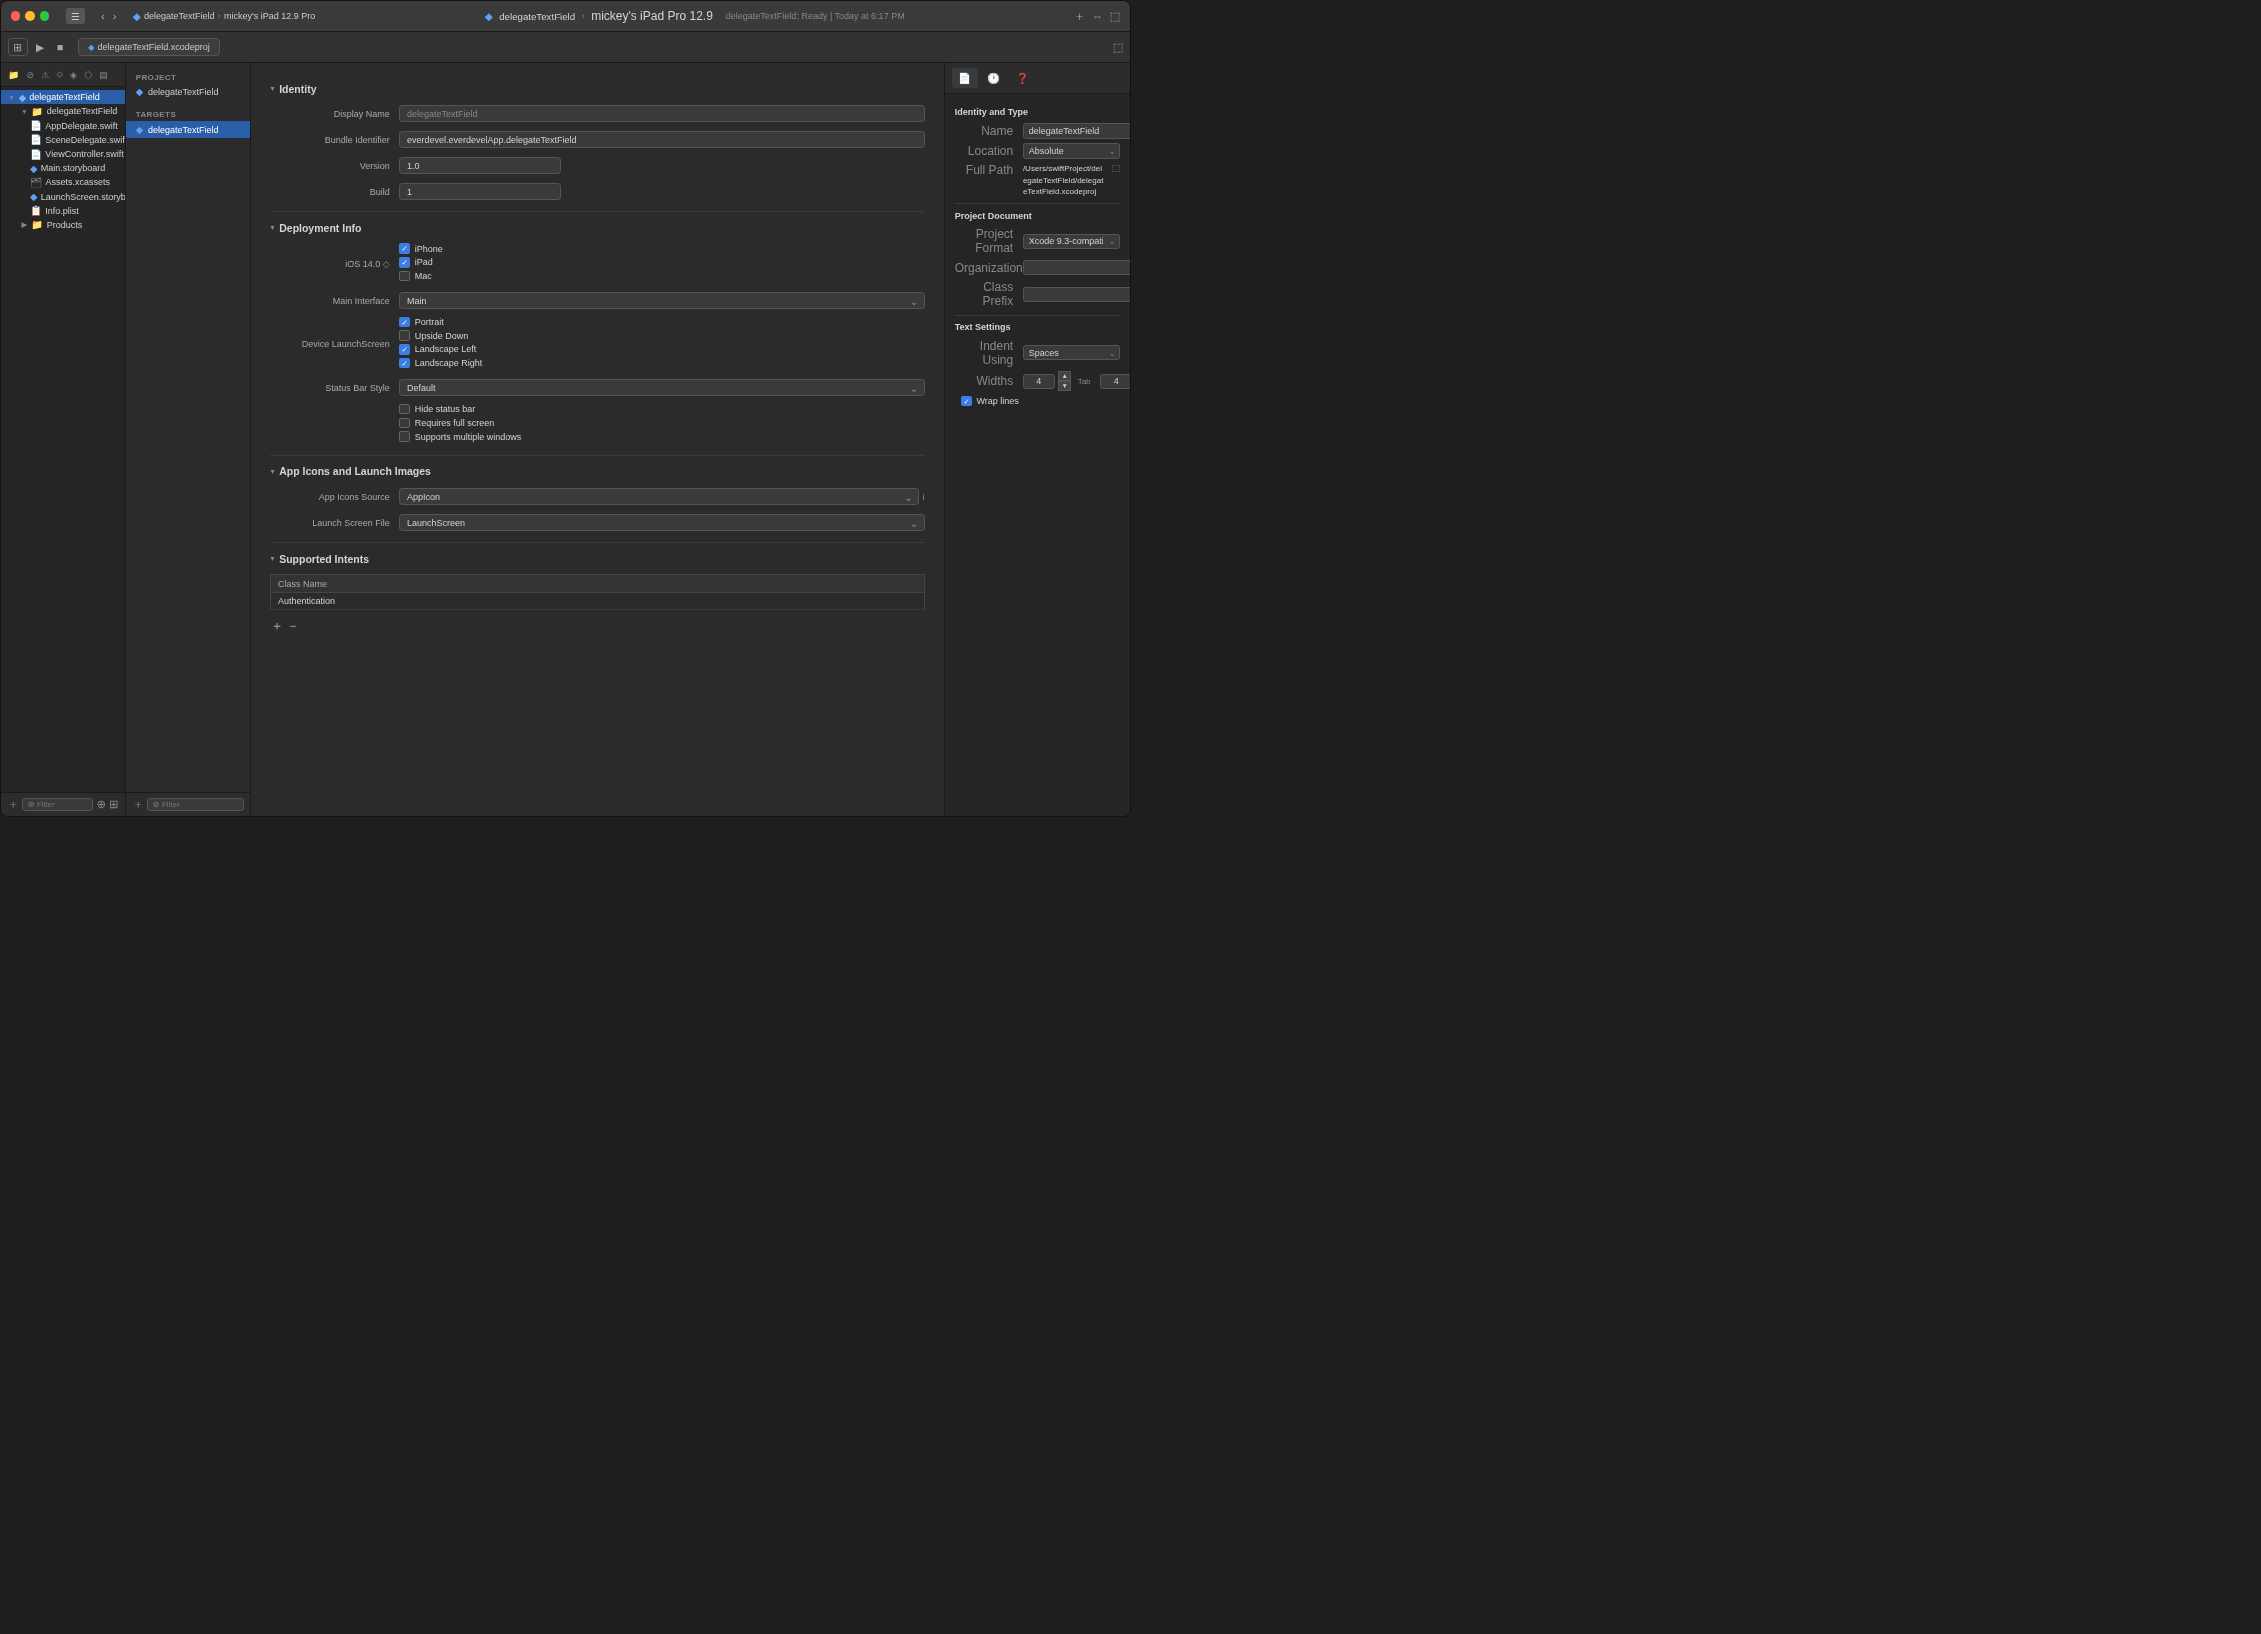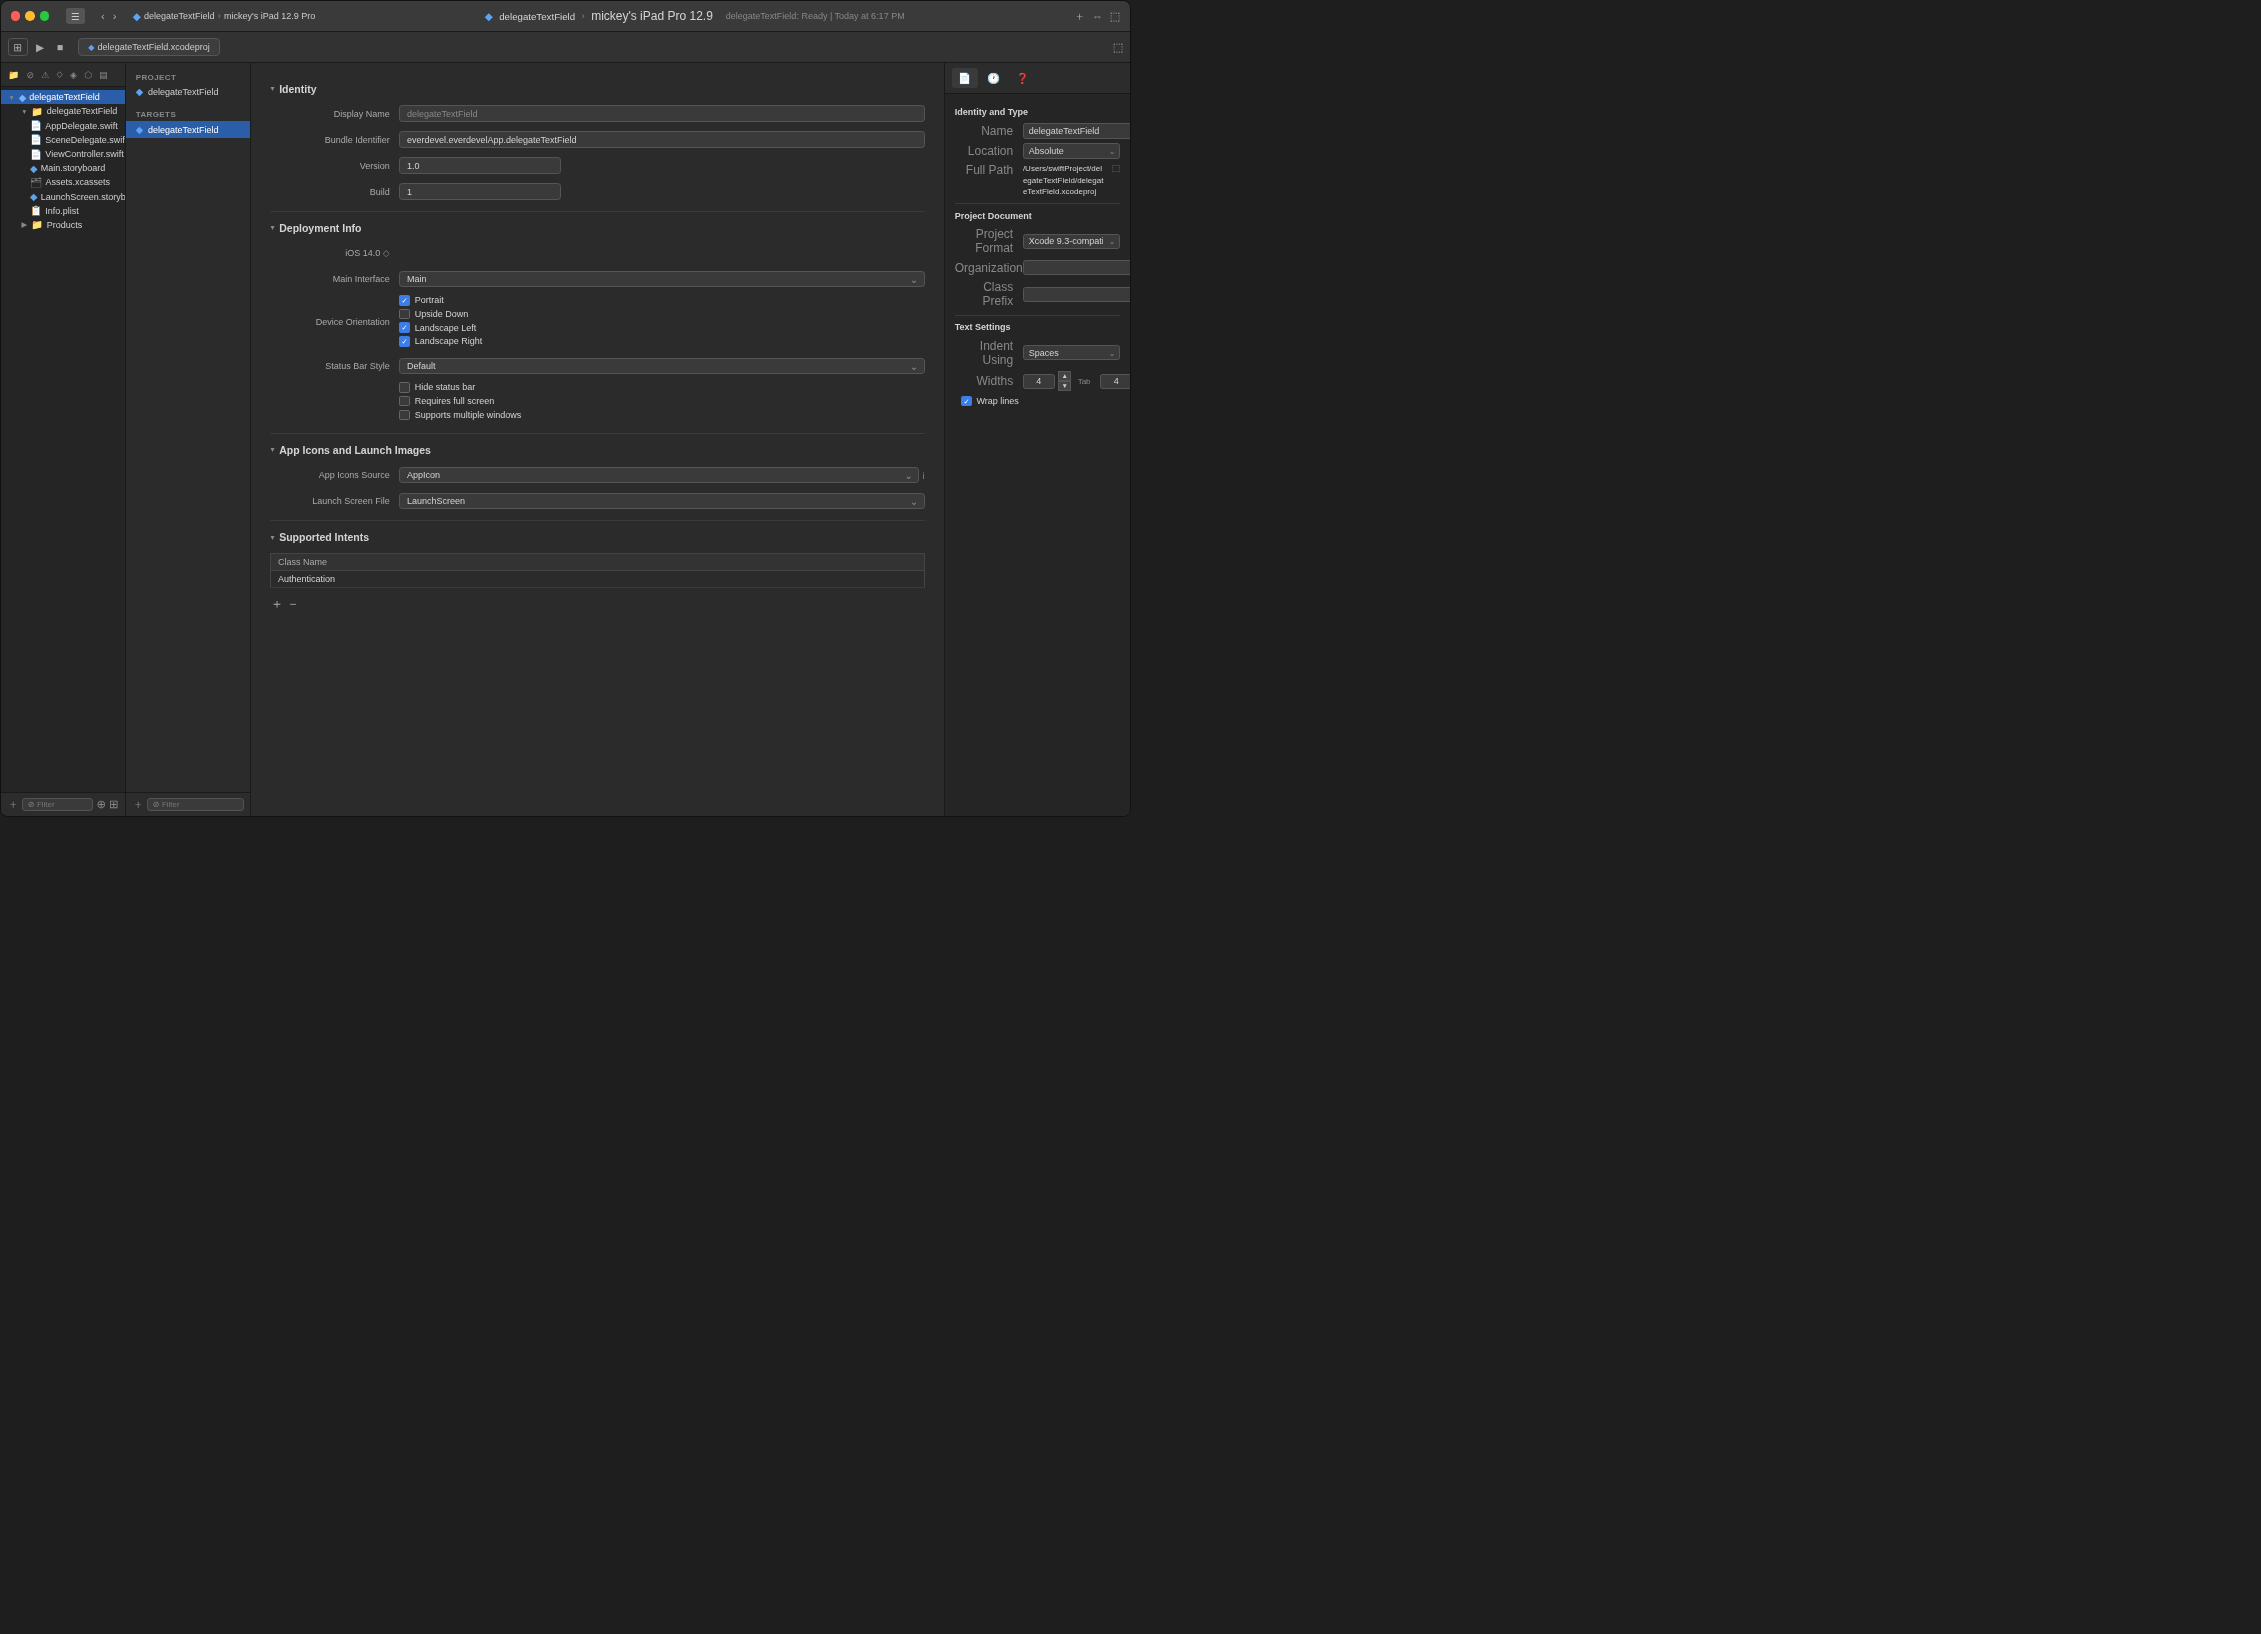--- a/index.html
+++ b/index.html
@@ -649,33 +649,47 @@
 
         <div class="section-header">
           <span class="chevron">▾</span>
           <span class="section-title">Deployment Info</span>
         </div>
 
         <div class="form-row">
           <div class="form-label">
             <span>iOS 14.0</span> <span style="color:#888">◇</span>
           </div>
+          <div class="form-value">
+            <div class="checkbox-row">
+              <div class="cb checked"></div>
+              <span class="checkbox-label">iPhone</span>
+            </div>
+            <div class="checkbox-row">
+              <div class="cb checked"></div>
+              <span class="checkbox-label">iPad</span>
+            </div>
+            <div class="checkbox-row">
+              <div class="cb"></div>
+              <span class="checkbox-label">Mac</span>
+            </div>
+          </div>
         </div>
 
         <div class="form-row">
           <div class="form-label">Main Interface</div>
           <div class="form-value select-wrapper">
             <select>
               <option>Main</option>
             </select>
           </div>
         </div>
 
         <div class="form-row">
-          <div class="form-label">Device Orientation</div>
+          <div class="form-label">Device LaunchScreen</div>
           <div class="form-value">
             <div class="checkbox-row">
               <div class="cb checked"></div>
               <span class="checkbox-label">Portrait</span>
             </div>
             <div class="checkbox-row">
               <div class="cb"></div>
               <span class="checkbox-label">Upside Down</span>
             </div>
             <div class="checkbox-row">

